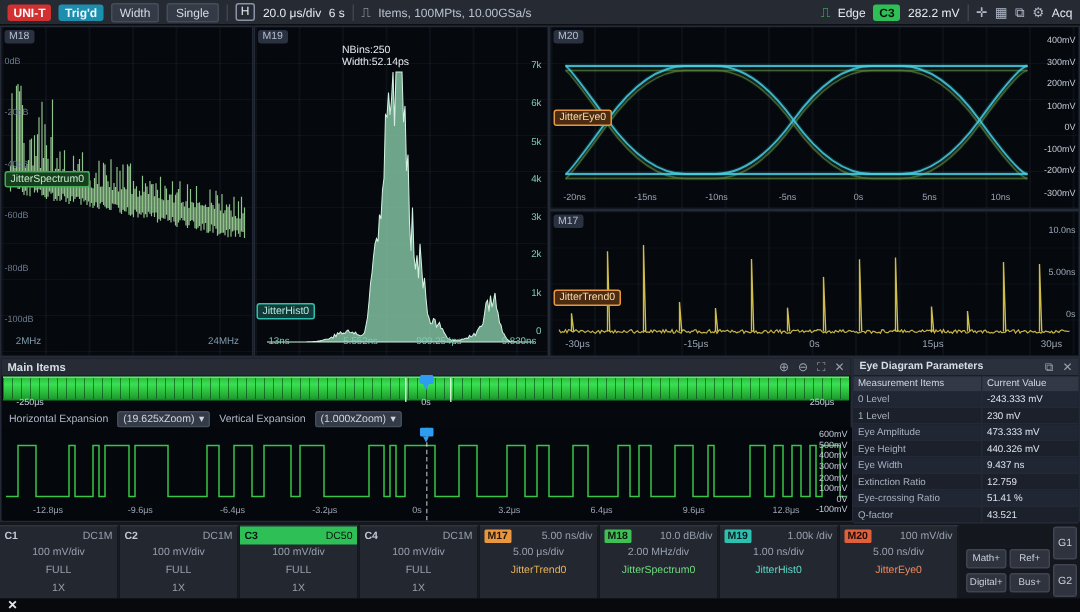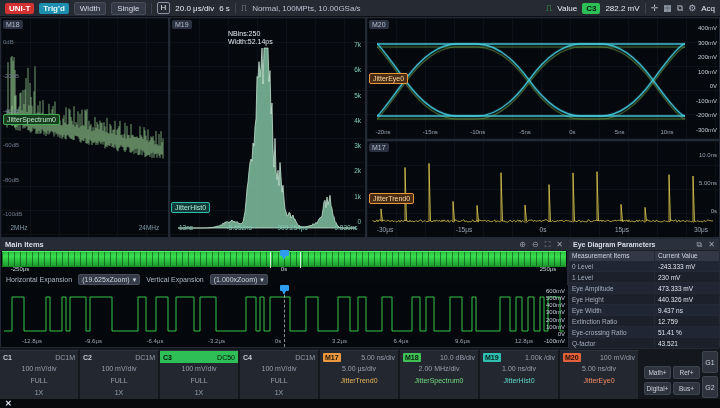--- a/index.html
+++ b/index.html
@@ -98,24 +98,24 @@
     <span class="brand">UNI-T</span>
     <span class="badge trigd">Trig'd</span>
     <span class="tbtn">Width</span>
     <span class="tbtn">Single</span>
     <span class="sep"></span>
     <span class="hbox">H</span>
     <span class="white">20.0 μs/div</span>
     <span class="white">6 s</span>
     <span class="sep"></span>
     <span class="tico">⎍</span>
-    <span class="dim">Normal, 100MPts, 10.00GSa/s</span>
+    <span class="dim">Items, 100MPts, 10.00GSa/s</span>
     <span class="spacer"></span>
     <span class="tico" style="color:#3fd34f">⎍</span>
-    <span class="white">Value</span>
+    <span class="white">Edge</span>
     <span class="badge srcchip">C3</span>
     <span class="white">282.2 mV</span>
     <span class="sep"></span>
     <span class="tico">✛</span>
     <span class="tico">▦</span>
     <span class="tico">⧉</span>
     <span class="tico">⚙</span>
     <span class="white">Acq</span>
   </div>
 

